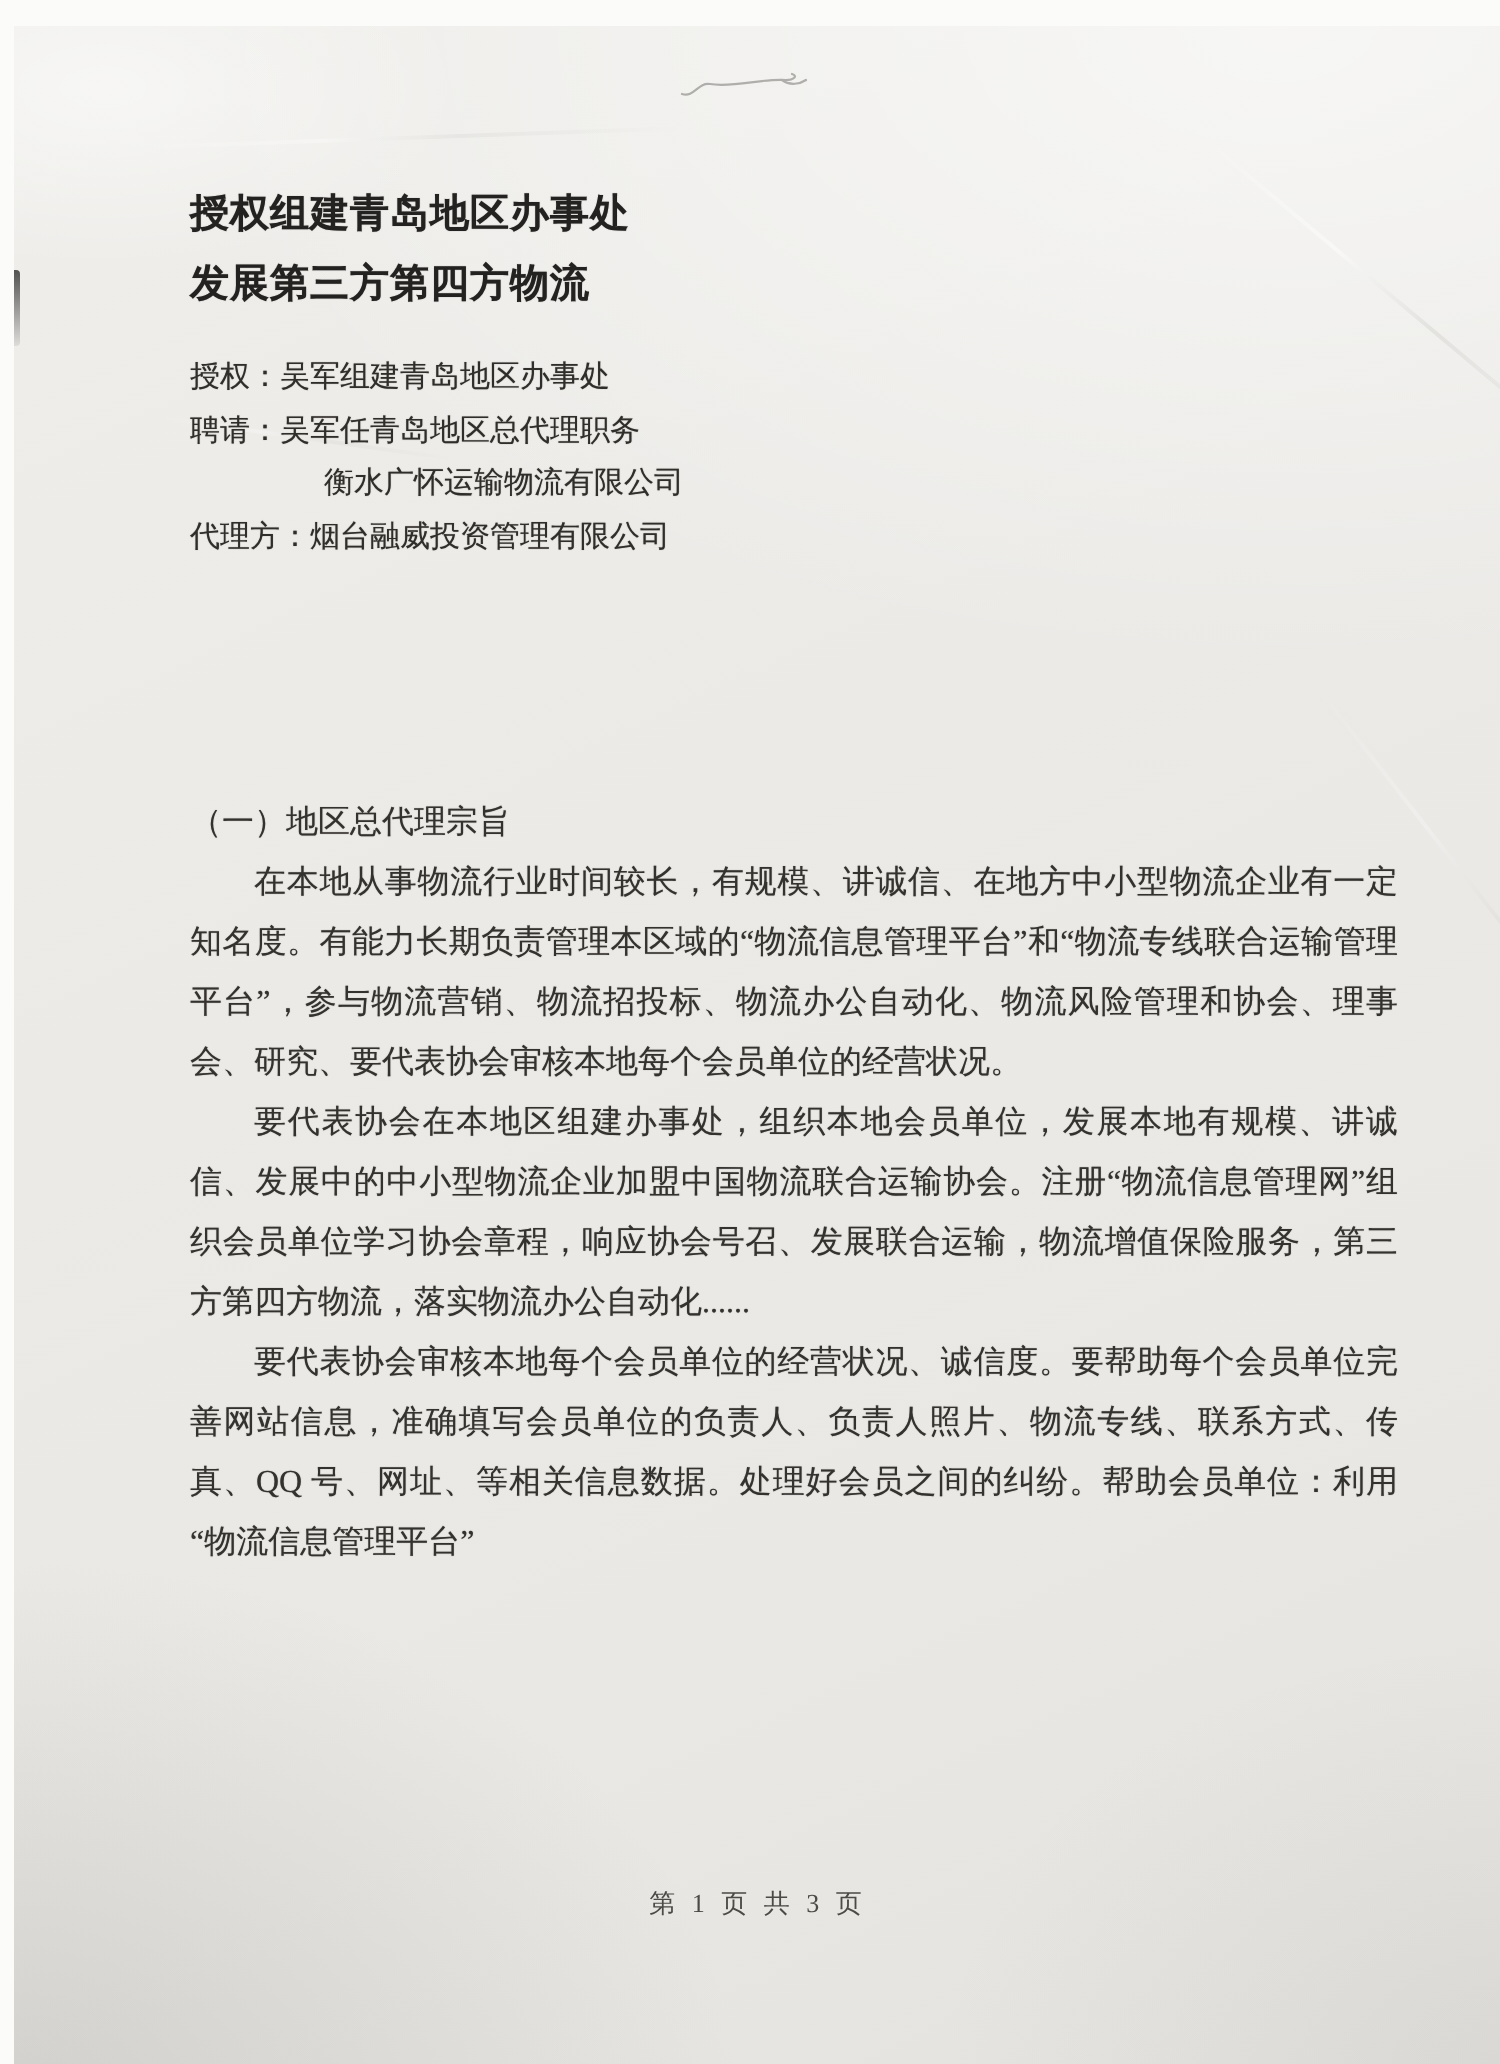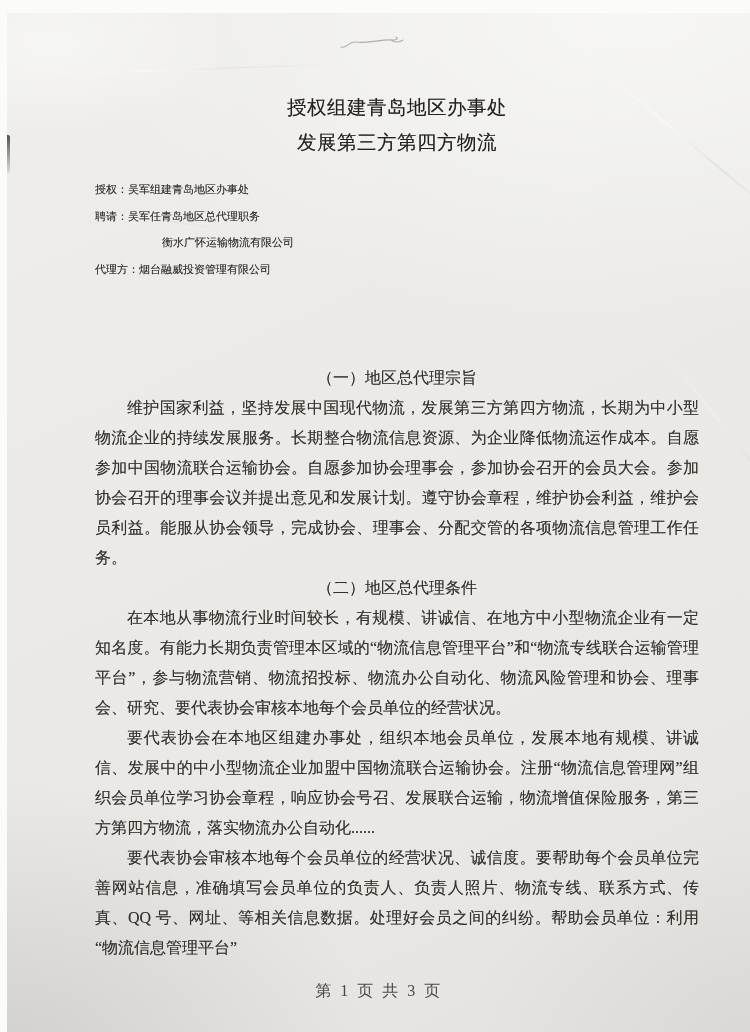--- a/index.html
+++ b/index.html
@@ -48,49 +48,48 @@
   
   .content {
     position: absolute;
     left: 88px; top: 0;
     width: 604px;
     color: #34322e;
     text-shadow: 0 0 0.5px rgba(52,50,46,0.5);
   }
   .title-block {
     position: absolute; top: 77px; left: 0; right: 0;
-    text-align: center;
-    font-size: 19.5px; font-weight: normal;
+    font-size: 19.5px; font-weight: bold;
     line-height: 35px;
     letter-spacing: 0.5px;
     color: #232220;
   }
   .meta-block {
     position: absolute; top: 163px; left: 0;
-    font-size: 11px; line-height: 26.5px;
+    font-size: 15px; line-height: 26.5px;
     color: #302e2a;
   }
   .meta-line.indent { padding-left: 67px; }
 
   .body-block {
     position: absolute; top: 350px; left: 0; width: 604px;
     font-size: 16px; line-height: 30px;
     color: #34322e;
   }
-  .section-heading { text-align: center; }
+  .section-heading { text-align: left; margin-top: 34px; }
   .para {
     text-align: justify;
     text-indent: 2em;
     margin: 0;
   }
 
   .footer {
-    position: absolute; top: 968px; left: 0; right: 36px;
+    position: absolute; top: 930px; left: 0; right: 36px;
     text-align: center;
-    font-size: 16px;
+    font-size: 13px;
     letter-spacing: 2.5px;
     color: #4c4a47;
     text-shadow: none;
   }
 </style>
 </head>
 <body>
 
 <div class="paper">
 
@@ -114,23 +113,21 @@
 
     <div class="meta-block">
       <div class="meta-line">授权：吴军组建青岛地区办事处</div>
       <div class="meta-line">聘请：吴军任青岛地区总代理职务</div>
       <div class="meta-line indent">衡水广怀运输物流有限公司</div>
       <div class="meta-line">代理方：烟台融威投资管理有限公司</div>
     </div>
 
     <div class="body-block">
       <div class="section-heading">（一）地区总代理宗旨</div>
-      <p class="para">维护国家利益，坚持发展中国现代物流，发展第三方第四方物流，长期为中小型物流企业的持续发展服务。长期整合物流信息资源、为企业降低物流运作成本。自愿参加中国物流联合运输协会。自愿参加协会理事会，参加协会召开的会员大会。参加协会召开的理事会议并提出意见和发展计划。遵守协会章程，维护协会利益，维护会员利益。能服从协会领导，完成协会、理事会、分配交管的各项物流信息管理工作任务。</p>
 
-      <div class="section-heading">（二）地区总代理条件</div>
       <p class="para">在本地从事物流行业时间较长，有规模、讲诚信、在地方中小型物流企业有一定知名度。有能力长期负责管理本区域的“物流信息管理平台”和“物流专线联合运输管理平台”，参与物流营销、物流招投标、物流办公自动化、物流风险管理和协会、理事会、研究、要代表协会审核本地每个会员单位的经营状况。</p>
 
       <p class="para">要代表协会在本地区组建办事处，组织本地会员单位，发展本地有规模、讲诚信、发展中的中小型物流企业加盟中国物流联合运输协会。注册“物流信息管理网”组织会员单位学习协会章程，响应协会号召、发展联合运输，物流增值保险服务，第三方第四方物流，落实物流办公自动化......</p>
       <p class="para">要代表协会审核本地每个会员单位的经营状况、诚信度。要帮助每个会员单位完善网站信息，准确填写会员单位的负责人、负责人照片、物流专线、联系方式、传真、QQ 号、网址、等相关信息数据。处理好会员之间的纠纷。帮助会员单位：利用“物流信息管理平台”</p>
     </div>
 
     <div class="footer">第 1 页 共 3 页</div>
 
   </div>
 </div>

